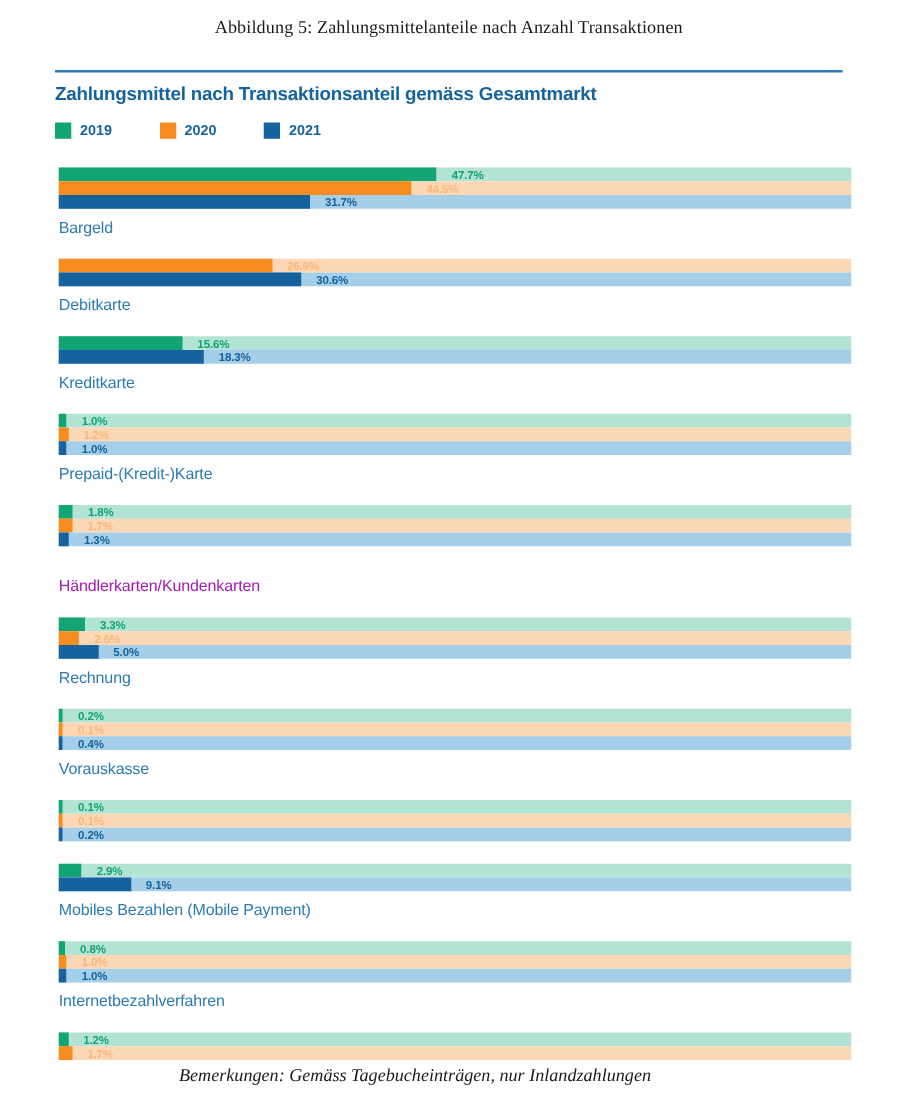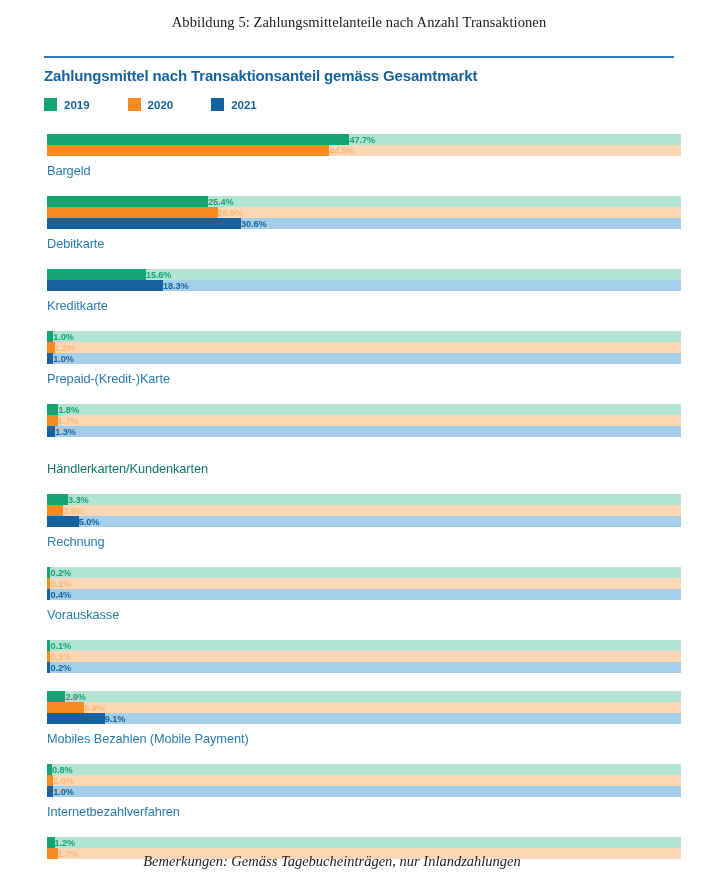--- a/index.html
+++ b/index.html
@@ -94,21 +94,21 @@
     top: 0;
     height: 100%;
   }
   .bar-value {
     position: absolute;
     top: 50%;
     transform: translateY(-50%);
     font-size: 9.2px;
     font-weight: bold;
     white-space: nowrap;
-    padding-left: 0;
+    padding-left: 12px;
     letter-spacing: -0.1px;
   }
 
   .cat-label {
     margin-top: 7px;
     font-size: 12.8px;
     color: #2b7cb0;
     letter-spacing: -0.1px;
   }
 
@@ -155,28 +155,28 @@
         <div class="bar-row">
           <div class="bar-track" style="background: rgb(178, 227, 212);"></div>
           <div class="bar-fill" style="background: rgb(18, 164, 116); width: 47.7%;"></div>
           <div class="bar-value" style="color: rgb(18, 164, 116); left: 47.7%;">47.7%</div>
         </div>
         <div class="bar-row">
           <div class="bar-track" style="background: rgb(252, 215, 182);"></div>
           <div class="bar-fill" style="background: rgb(246, 139, 31); width: 44.5%;"></div>
           <div class="bar-value" style="color: rgb(249, 184, 120); left: 44.5%;">44.5%</div>
         </div>
+        <div class="bar-row">
+          <div class="bar-track" style="background: rgb(165, 207, 232);"></div>
+          <div class="bar-fill" style="background: rgb(21, 98, 159); width: 31.7%;"></div>
+          <div class="bar-value" style="color: rgb(21, 98, 159); left: 31.7%;">31.7%</div>
+        </div>
         <div class="cat-label" style="color: rgb(43, 124, 176);">Bargeld</div>
       </div>
       <div class="group">
-        <div class="bar-row">
-          <div class="bar-track" style="background: rgb(178, 227, 212);"></div>
-          <div class="bar-fill" style="background: rgb(18, 164, 116); width: 25.4%;"></div>
-          <div class="bar-value" style="color: rgb(18, 164, 116); left: 25.4%;">25.4%</div>
-        </div>
         <div class="bar-row">
           <div class="bar-track" style="background: rgb(252, 215, 182);"></div>
           <div class="bar-fill" style="background: rgb(246, 139, 31); width: 26.9%;"></div>
           <div class="bar-value" style="color: rgb(249, 184, 120); left: 26.9%;">26.9%</div>
         </div>
         <div class="bar-row">
           <div class="bar-track" style="background: rgb(165, 207, 232);"></div>
           <div class="bar-fill" style="background: rgb(21, 98, 159); width: 30.6%;"></div>
           <div class="bar-value" style="color: rgb(21, 98, 159); left: 30.6%;">30.6%</div>
         </div>
@@ -222,21 +222,21 @@
         <div class="bar-row">
           <div class="bar-track" style="background: rgb(252, 215, 182);"></div>
           <div class="bar-fill" style="background: rgb(246, 139, 31); width: 1.7%;"></div>
           <div class="bar-value" style="color: rgb(249, 184, 120); left: 1.7%;">1.7%</div>
         </div>
         <div class="bar-row">
           <div class="bar-track" style="background: rgb(165, 207, 232);"></div>
           <div class="bar-fill" style="background: rgb(21, 98, 159); width: 1.3%;"></div>
           <div class="bar-value" style="color: rgb(21, 98, 159); left: 1.3%;">1.3%</div>
         </div>
-        <div class="cat-label" style="color: #0f766e; margin-top: 24px;">Händlerkarten/Kundenkarten</div>
+        <div class="cat-label" style="color: #a21caf; margin-top: 24px;">Händlerkarten/Kundenkarten</div>
       </div>
       <div class="group">
         <div class="bar-row">
           <div class="bar-track" style="background: rgb(178, 227, 212);"></div>
           <div class="bar-fill" style="background: rgb(18, 164, 116); width: 3.3%;"></div>
           <div class="bar-value" style="color: rgb(18, 164, 116); left: 3.3%;">3.3%</div>
         </div>
         <div class="bar-row">
           <div class="bar-track" style="background: rgb(252, 215, 182);"></div>
           <div class="bar-fill" style="background: rgb(246, 139, 31); width: 2.6%;"></div>
@@ -284,25 +284,20 @@
           <div class="bar-value" style="color: rgb(21, 98, 159); left: 0.55%;">0.2%</div>
         </div>
       </div>
       <div class="group">
         <div class="bar-row">
           <div class="bar-track" style="background: rgb(178, 227, 212);"></div>
           <div class="bar-fill" style="background: rgb(18, 164, 116); width: 2.9%;"></div>
           <div class="bar-value" style="color: rgb(18, 164, 116); left: 2.9%;">2.9%</div>
         </div>
         <div class="bar-row">
-          <div class="bar-track" style="background: rgb(252, 215, 182);"></div>
-          <div class="bar-fill" style="background: rgb(246, 139, 31); width: 5.9%;"></div>
-          <div class="bar-value" style="color: rgb(249, 184, 120); left: 5.9%;">5.9%</div>
-        </div>
-        <div class="bar-row">
           <div class="bar-track" style="background: rgb(165, 207, 232);"></div>
           <div class="bar-fill" style="background: rgb(21, 98, 159); width: 9.1%;"></div>
           <div class="bar-value" style="color: rgb(21, 98, 159); left: 9.1%;">9.1%</div>
         </div>
         <div class="cat-label" style="color: rgb(43, 124, 176);">Mobiles Bezahlen (Mobile Payment)</div>
       </div>
       <div class="group">
         <div class="bar-row">
           <div class="bar-track" style="background: rgb(178, 227, 212);"></div>
           <div class="bar-fill" style="background: rgb(18, 164, 116); width: 0.8%;"></div>

